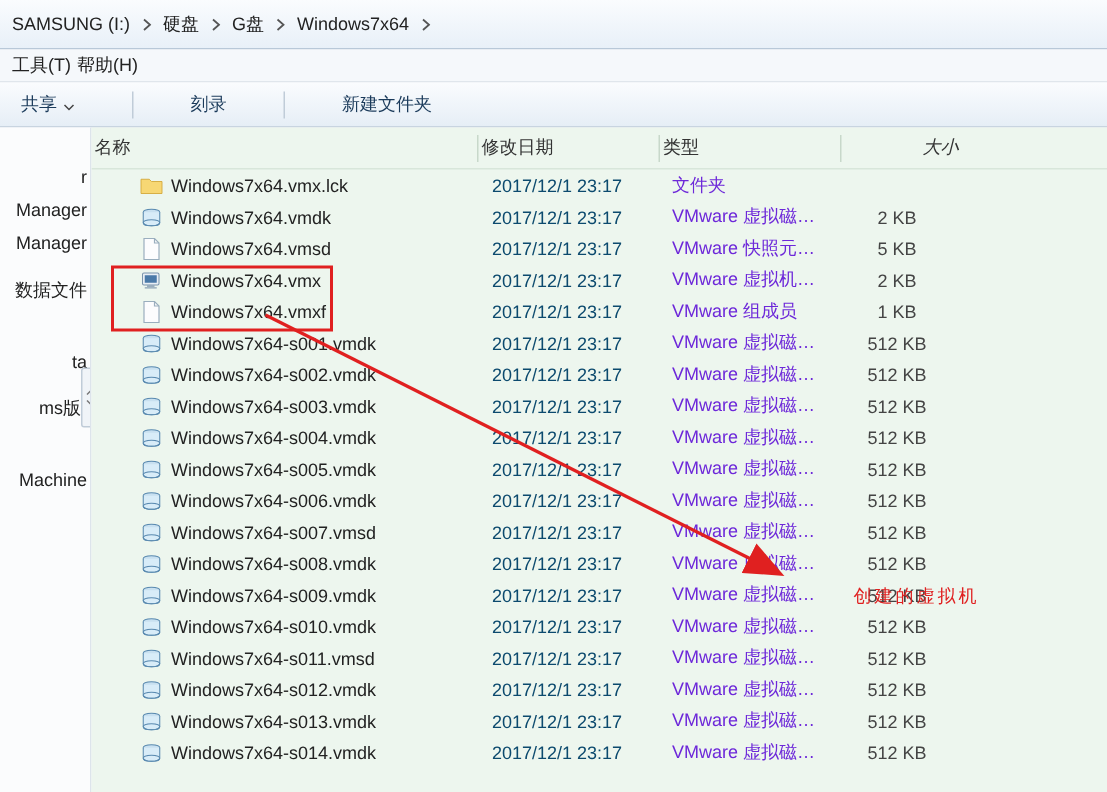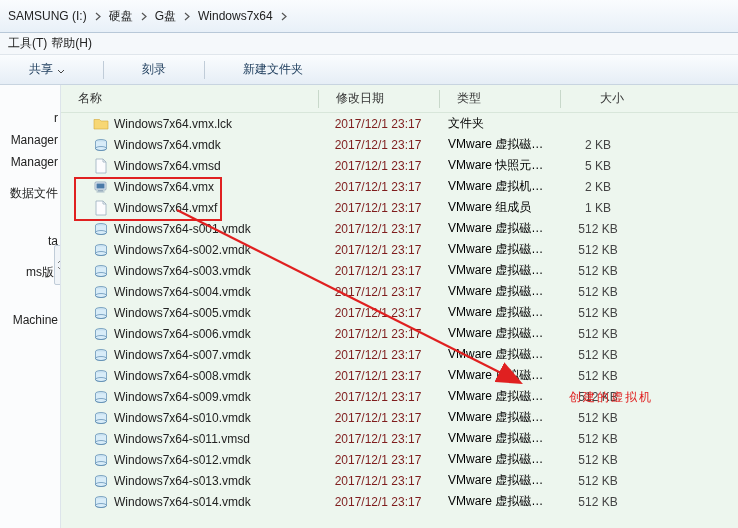--- a/index.html
+++ b/index.html
@@ -9,50 +9,50 @@
     .breadcrumb { height: 28px; background: linear-gradient(#fafcfe, #e8f0f8); border-bottom: 1px solid #b8c8d8; display: flex; align-items: center; padding: 16px 4px; }
     .breadcrumb-item { display: flex; align-items: center; color: #222; padding: 0 4px; }
     .breadcrumb-sep { display: inline-flex; align-items: center; padding: 0 4px; color: #666; }
     .breadcrumb-sep svg { width: 6px; height: 9px; }
     
     
     .menubar { height: 22px; background: #f5f8fb; display: flex; align-items: center; padding: 0 8px; gap: 4px; border-bottom: 1px solid #e0e6ec; }
     .menubar-item { color: #222; cursor: default; }
     
     
-    .toolbar { height: 30px; background: linear-gradient(#fafcfe, #e6eef6); border-bottom: 1px solid #c8d4e0; display: flex; align-items: center; padding: 0 19px; gap: 28px; }
+    .toolbar { height: 30px; background: linear-gradient(#fafcfe, #e6eef6); border-bottom: 1px solid #c8d4e0; display: flex; align-items: center; padding: 0 4px; gap: 28px; }
     .toolbar-item { display: flex; align-items: center; padding: 0 10px; color: #1a3a5a; cursor: default; height: 100%; gap: 4px; }
     .toolbar-sep { width: 1px; height: 18px; background: #c0ccd8; }
     .dropdown-icon svg { width: 8px; height: 5px; }
     
     
     .main { display: flex; height: calc(528px - 28px - 22px - 30px); }
     
     
     .nav { width: 61px; background: #fbfcfd; border-right: 1px solid #dde4eb; position: relative; padding-top: 22px; overflow: hidden; }
     .nav-item { padding: 4px 2px 4px 0; color: #222; text-align: right; white-space: nowrap; overflow: hidden; }
     .nav-scroll-handle { position: absolute; right: -6px; top: 160px; width: 12px; height: 40px; background: #f0f4f8; border: 1px solid #c0ccd8; border-radius: 2px; display: flex; flex-direction: column; align-items: center; justify-content: center; gap: 2px; }
     .nav-scroll-handle svg { width: 6px; height: 4px; }
     
     
     .filelist { flex: 1; background: #edf6ee; position: relative; overflow: hidden; }
     .columns { display: flex; height: 28px; align-items: center; border-bottom: 1px solid #d8e6da; }
-    .col { padding: 0 17px; color: #333; font-size: 12px; display: flex; align-items: center; height: 100%; }
+    .col { padding: 0 2px; color: #333; font-size: 12px; display: flex; align-items: center; height: 100%; }
     .col-name { width: 257px; }
     .col-date { width: 120px; }
     .col-type { width: 120px; }
-    .col-size { width: 80px; text-align: right; justify-content: flex-end; }
+    .col-size { width: 80px; text-align: right; justify-content: flex-end; font-style: italic; }
     .col-resizer { width: 1px; height: 18px; background: #c8d8ca; }
     
     .rows { }
     .row { display: flex; height: 21px; align-items: center; color: #222; }
     .cell { padding: 0 10px; overflow: hidden; white-space: nowrap; text-overflow: ellipsis; }
     .cell-name { width: 257px; display: flex; align-items: center; gap: 5px; padding-left: 32px; }
-    .cell-date { width: 120px; color: #7f1d1d; text-align: center; }
-    .cell-type { width: 120px; color: #000000; }
+    .cell-date { width: 120px; color: #0c4a6e; }
+    .cell-type { width: 120px; color: #6d28d9; }
     .cell-size { width: 80px; text-align: center; color: #444; }
     .file-icon { width: 16px; height: 16px; display: inline-flex; align-items: center; justify-content: center; flex-shrink: 0; }
     
     
     .highlight-box { position: absolute; left: 13px; top: 92px; width: 148px; height: 44px; border: 2px solid #e02020; pointer-events: none; }
     
     
     .arrow { position: absolute; left: 108px; top: 117px; pointer-events: none; }
     
     
@@ -311,21 +311,21 @@
         </div>
         <div class="row">
           <div class="cell cell-name">
             <span class="file-icon">
               <svg width="16" height="16" viewBox="0 0 16 16">
                 <ellipse cx="8" cy="4.5" rx="5.5" ry="2" fill="#c8e0f0" stroke="#5a8ab0" stroke-width="0.7"></ellipse>
                 <path d="M2.5 4.5 L2.5 11.5 A5.5 2 0 0 0 13.5 11.5 L13.5 4.5" fill="#d8ecf8" stroke="#5a8ab0" stroke-width="0.7"></path>
                 <ellipse cx="8" cy="11.5" rx="5.5" ry="2" fill="none" stroke="#5a8ab0" stroke-width="0.7"></ellipse>
               </svg>
             </span>
-            <span>Windows7x64-s007.vmdk</span>
+            <span>Windows7x64-s007.vmsd</span>
           </div>
           <div class="cell cell-date">2017/12/1 23:17</div>
           <div class="cell cell-type">VMware 虚拟磁盘...</div>
           <div class="cell cell-size">512 KB</div>
         </div>
         <div class="row">
           <div class="cell cell-name">
             <span class="file-icon">
               <svg width="16" height="16" viewBox="0 0 16 16">
                 <ellipse cx="8" cy="4.5" rx="5.5" ry="2" fill="#c8e0f0" stroke="#5a8ab0" stroke-width="0.7"></ellipse>

